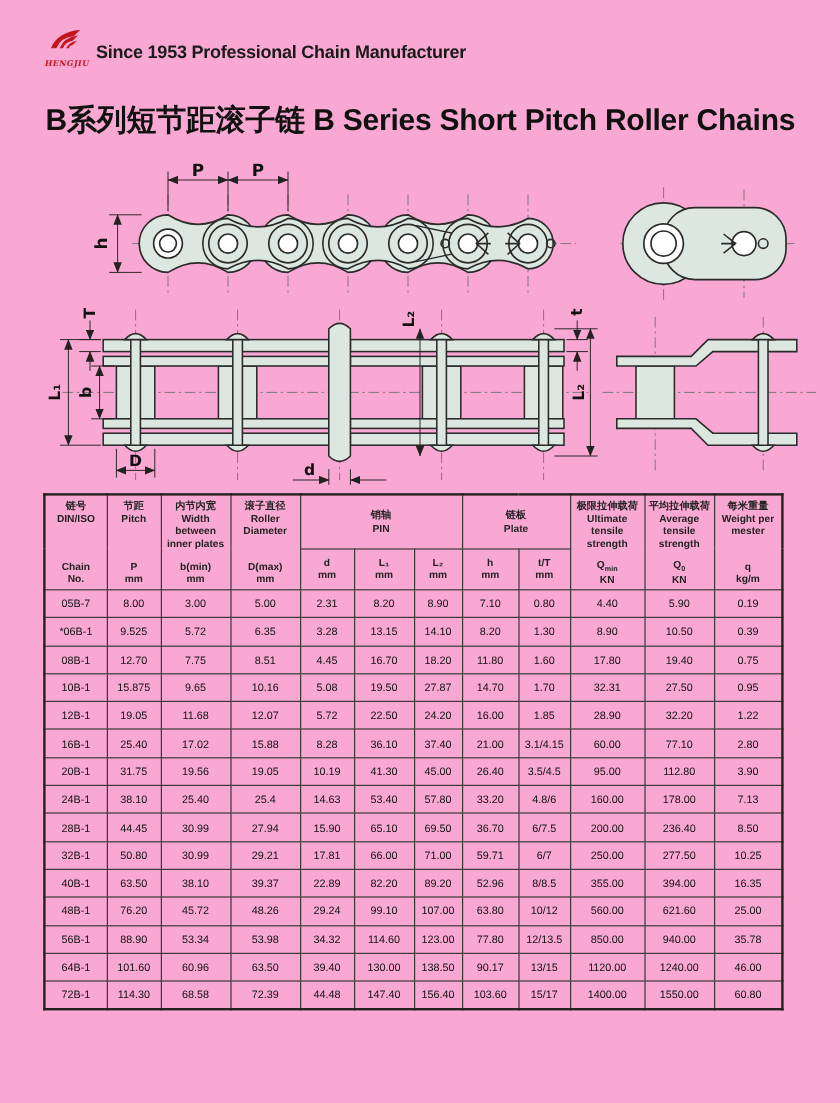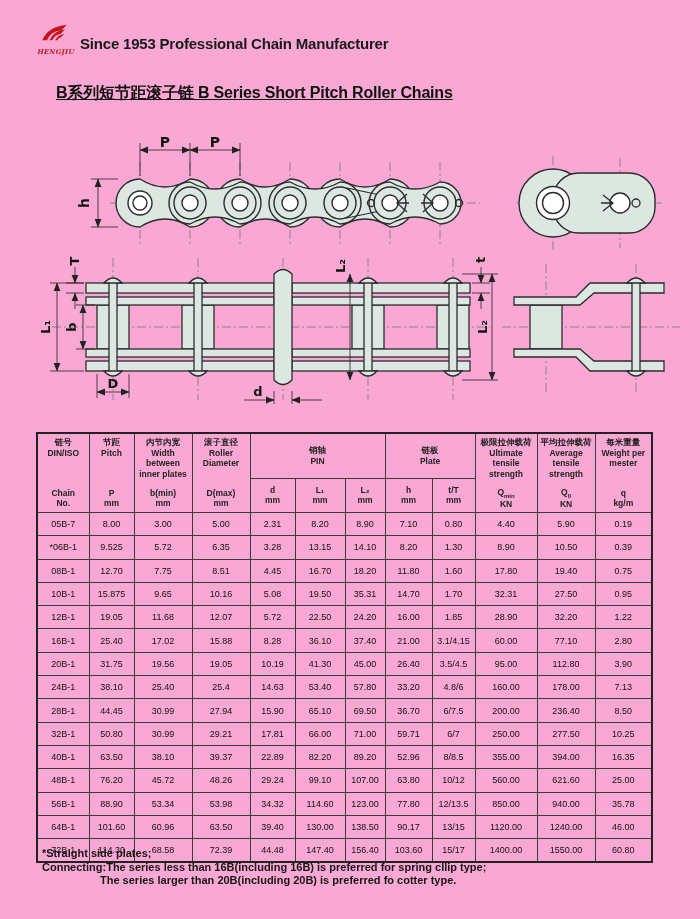--- a/index.html
+++ b/index.html
@@ -1,25 +1,25 @@
 <!DOCTYPE html>
 <html><head>
 <meta charset="utf-8">
 <style>
   html,body{margin:0;padding:0;background:#fff;}
   .page{position:relative;width:700px;height:919px;background:#f9a8d4;overflow:hidden;
         font-family:"Liberation Sans","DejaVu Sans",sans-serif;color:#111;}
   .brand{position:absolute;top:23px;left:36px;width:40px;text-align:center;}
   .brand .wordmark{font:italic 700 6.5px "DejaVu Serif",serif;color:#c3161c;letter-spacing:.4px;margin-top:1px;white-space:nowrap;}
   .tagline{position:absolute;top:35px;left:80px;font-weight:700;font-size:15px;color:#1a1a1a;letter-spacing:-.2px;}
-  .title{position:absolute;top:83px;left:56px;font-weight:700;font-size:16px;color:#111;margin:0;letter-spacing:-.2px;text-decoration:underline;}
+  .title{position:absolute;top:83px;left:38px;font-weight:700;font-size:25px;color:#111;margin:0;letter-spacing:-.2px;}
   .diag{position:absolute;}
   #diag1{top:136px;left:35px;}
   #diag2{top:250px;left:28px;}
-  table.spec{position:absolute;top:432px;left:36px;width:616px;border-collapse:collapse;table-layout:fixed;
+  table.spec{position:absolute;top:411px;left:36px;width:616px;border-collapse:collapse;table-layout:fixed;
              font-size:9px;color:#111;}
   table.spec th,table.spec td{border:1px solid #3a3a3a;text-align:center;vertical-align:middle;padding:1px 1px;}
   table.spec{border:2px solid #222;}
   table.spec thead th{font-weight:700;font-size:8.5px;color:#222;}
   .pre{white-space:pre-line;line-height:1.25;}
   .hcell{height:72px;display:flex;flex-direction:column;justify-content:space-between;align-items:center;padding:2px 0;}
   .grp{height:40px;}
   .sub th{height:30px;}
   tbody td{height:20.3px;font-weight:400;}
   .subsym{font-size:6px;vertical-align:sub;}
@@ -346,21 +346,21 @@
           <td>19.40</td>
           <td>0.75</td>
         </tr>
         <tr>
           <td>10B-1</td>
           <td>15.875</td>
           <td>9.65</td>
           <td>10.16</td>
           <td>5.08</td>
           <td>19.50</td>
-          <td>35.31</td>
+          <td>27.87</td>
           <td>14.70</td>
           <td>1.70</td>
           <td>32.31</td>
           <td>27.50</td>
           <td>0.95</td>
         </tr>
         <tr>
           <td>12B-1</td>
           <td>19.05</td>
           <td>11.68</td>
@@ -510,19 +510,14 @@
           <td>156.40</td>
           <td>103.60</td>
           <td>15/17</td>
           <td>1400.00</td>
           <td>1550.00</td>
           <td>60.80</td>
         </tr>
       </tbody>
   </table>
 
-  <div class="notes">
-    <div>*Straight side plates;</div>
-    <div>Connecting:The series less than 16B(including 16B) is preferred for spring cllip type;</div>
-    <div class="l3">The series larger than 20B(including 20B) is preferred fo cotter type.</div>
-  </div>
 
 </div>
 
 </body></html>

